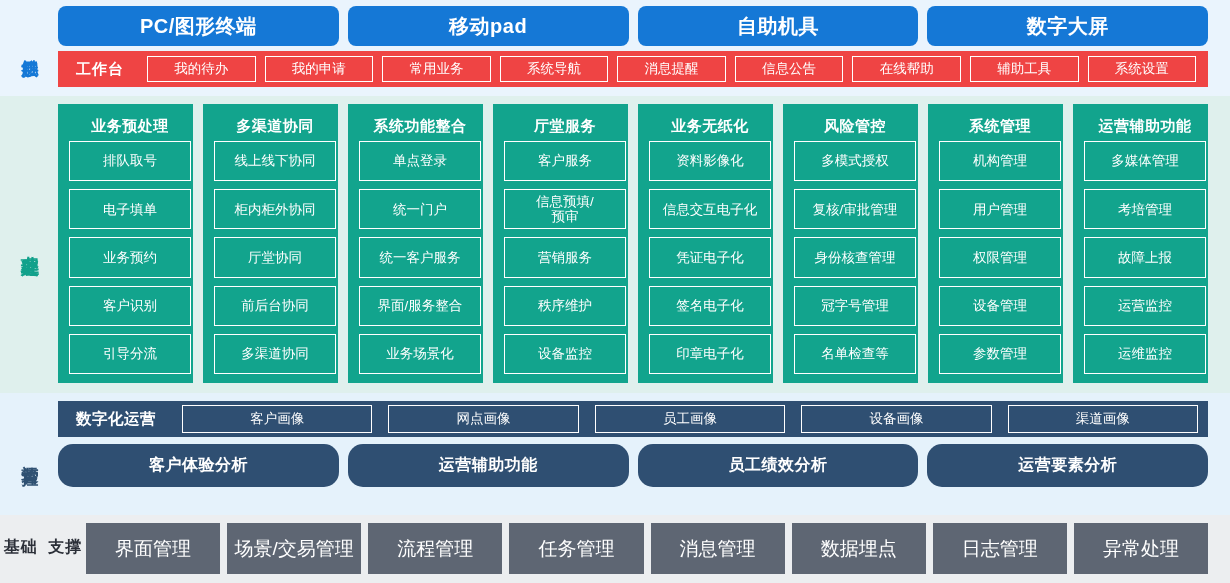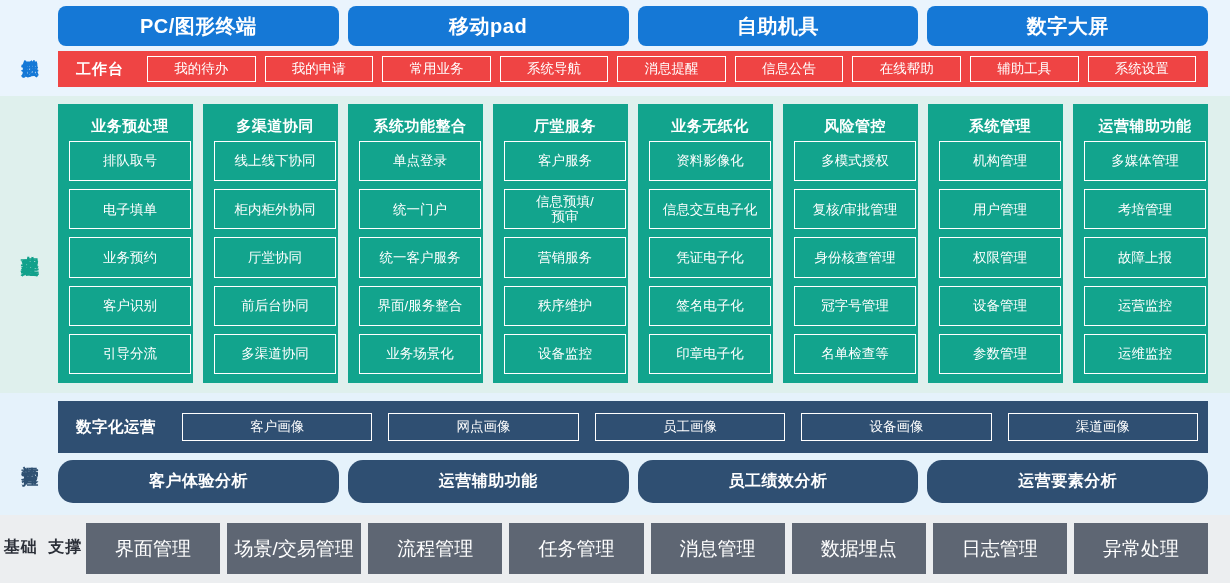--- a/index.html
+++ b/index.html
@@ -157,21 +157,21 @@
   .ops-band {
     background: #e5f2fb;
     height: 122px;
     padding: 8px 0 9px 0;
   }
   .ops-band .band-label { color: #2f5172; font-size: 17px; }
   .ops-body { padding-right: 22px; gap: 7px; }
 
   .ops-portrait-row {
     background: #2f4f72;
-    height: 52px;
+    height: 36px;
     display: flex;
     align-items: center;
     gap: 16px;
     padding: 0 10px;
   }
   .ops-portrait-title {
     color: #ffffff;
     font-size: 15.5px;
     font-weight: bold;
     letter-spacing: 0.5px;

